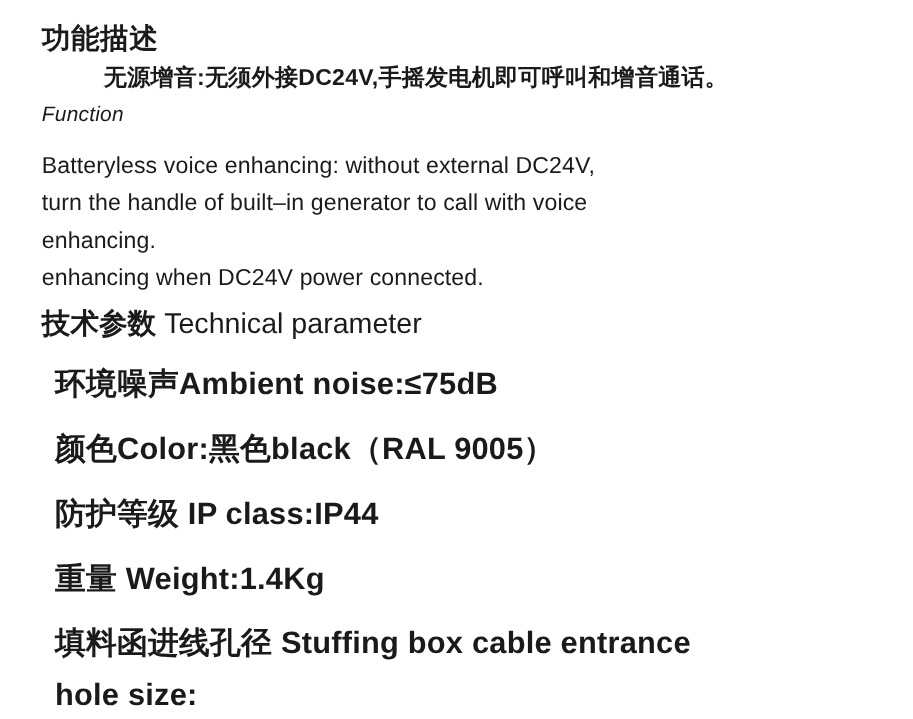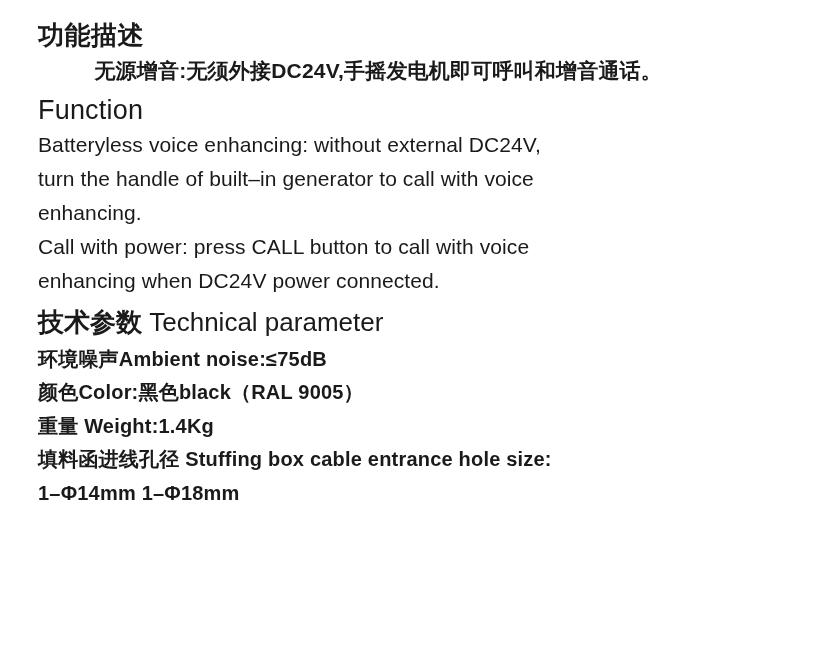--- a/index.html
+++ b/index.html
@@ -21,25 +21,26 @@
     padding: 18px 30px 0 38px;
   }
   .heading {
     font-size: 26px;
     font-weight: bold;
     line-height: 1.35;
     letter-spacing: 0.5px;
     margin: 0 0 2px 0;
   }
   .heading-en {
-    font-size: 27px;
+    font-size: 19px;
     font-weight: normal;
     line-height: 1.35;
-    margin: 4px 0 0 0;
+    margin: 4px 0 17px 0;
     letter-spacing: 0.2px;
+    font-style: italic;
   }
   .heading-mix {
     font-size: 26px;
     font-weight: bold;
     line-height: 1.4;
     margin: 6px 0 2px 0;
   }
   .heading-mix .en-part {
     font-weight: normal;
     font-size: 26px;
@@ -53,48 +54,48 @@
     text-align: right;
   }
   .line-en {
     font-size: 21px;
     line-height: 1.62;
     font-weight: normal;
     letter-spacing: 0.1px;
     margin: 0;
   }
   .spec-line {
-    font-size: 20px;
+    font-size: 28px;
     line-height: 1.68;
     font-weight: bold;
-    margin: 0;
+    margin: 12px;
     letter-spacing: 0.2px;
   }
   .block {
     margin-bottom: 2px;
   }
 </style>
 </head>
 <body>
 
 <div class="page">
 
   <div class="block">
     <h1 class="heading">功能描述</h1>
     <p class="line-cn">无源增音:无须外接DC24V,手摇发电机即可呼叫和增音通话。</p>
     <h2 class="heading-en">Function</h2>
     <p class="line-en">Batteryless voice enhancing:  without external DC24V,</p>
     <p class="line-en">turn the handle of built–in generator to call with voice</p>
     <p class="line-en">enhancing.</p>
-    <p class="line-en">Call with power: press CALL button to call with voice</p>
     <p class="line-en">enhancing when DC24V power connected.</p>
   </div>
 
   <div class="block">
     <h2 class="heading-mix"><span>技术参数</span> <span class="en-part">Technical parameter</span></h2>
     <p class="spec-line">环境噪声Ambient noise:≤75dB</p>
     <p class="spec-line">颜色Color:黑色black（RAL 9005）</p>
+    <p class="spec-line">防护等级 IP class:IP44</p>
     <p class="spec-line">重量 Weight:1.4Kg</p>
     <p class="spec-line">填料函进线孔径 Stuffing box cable entrance hole size:</p>
     <p class="spec-line">1–Φ14mm    1–Φ18mm</p>
   </div>
 
 </div>
 
 </body></html>

